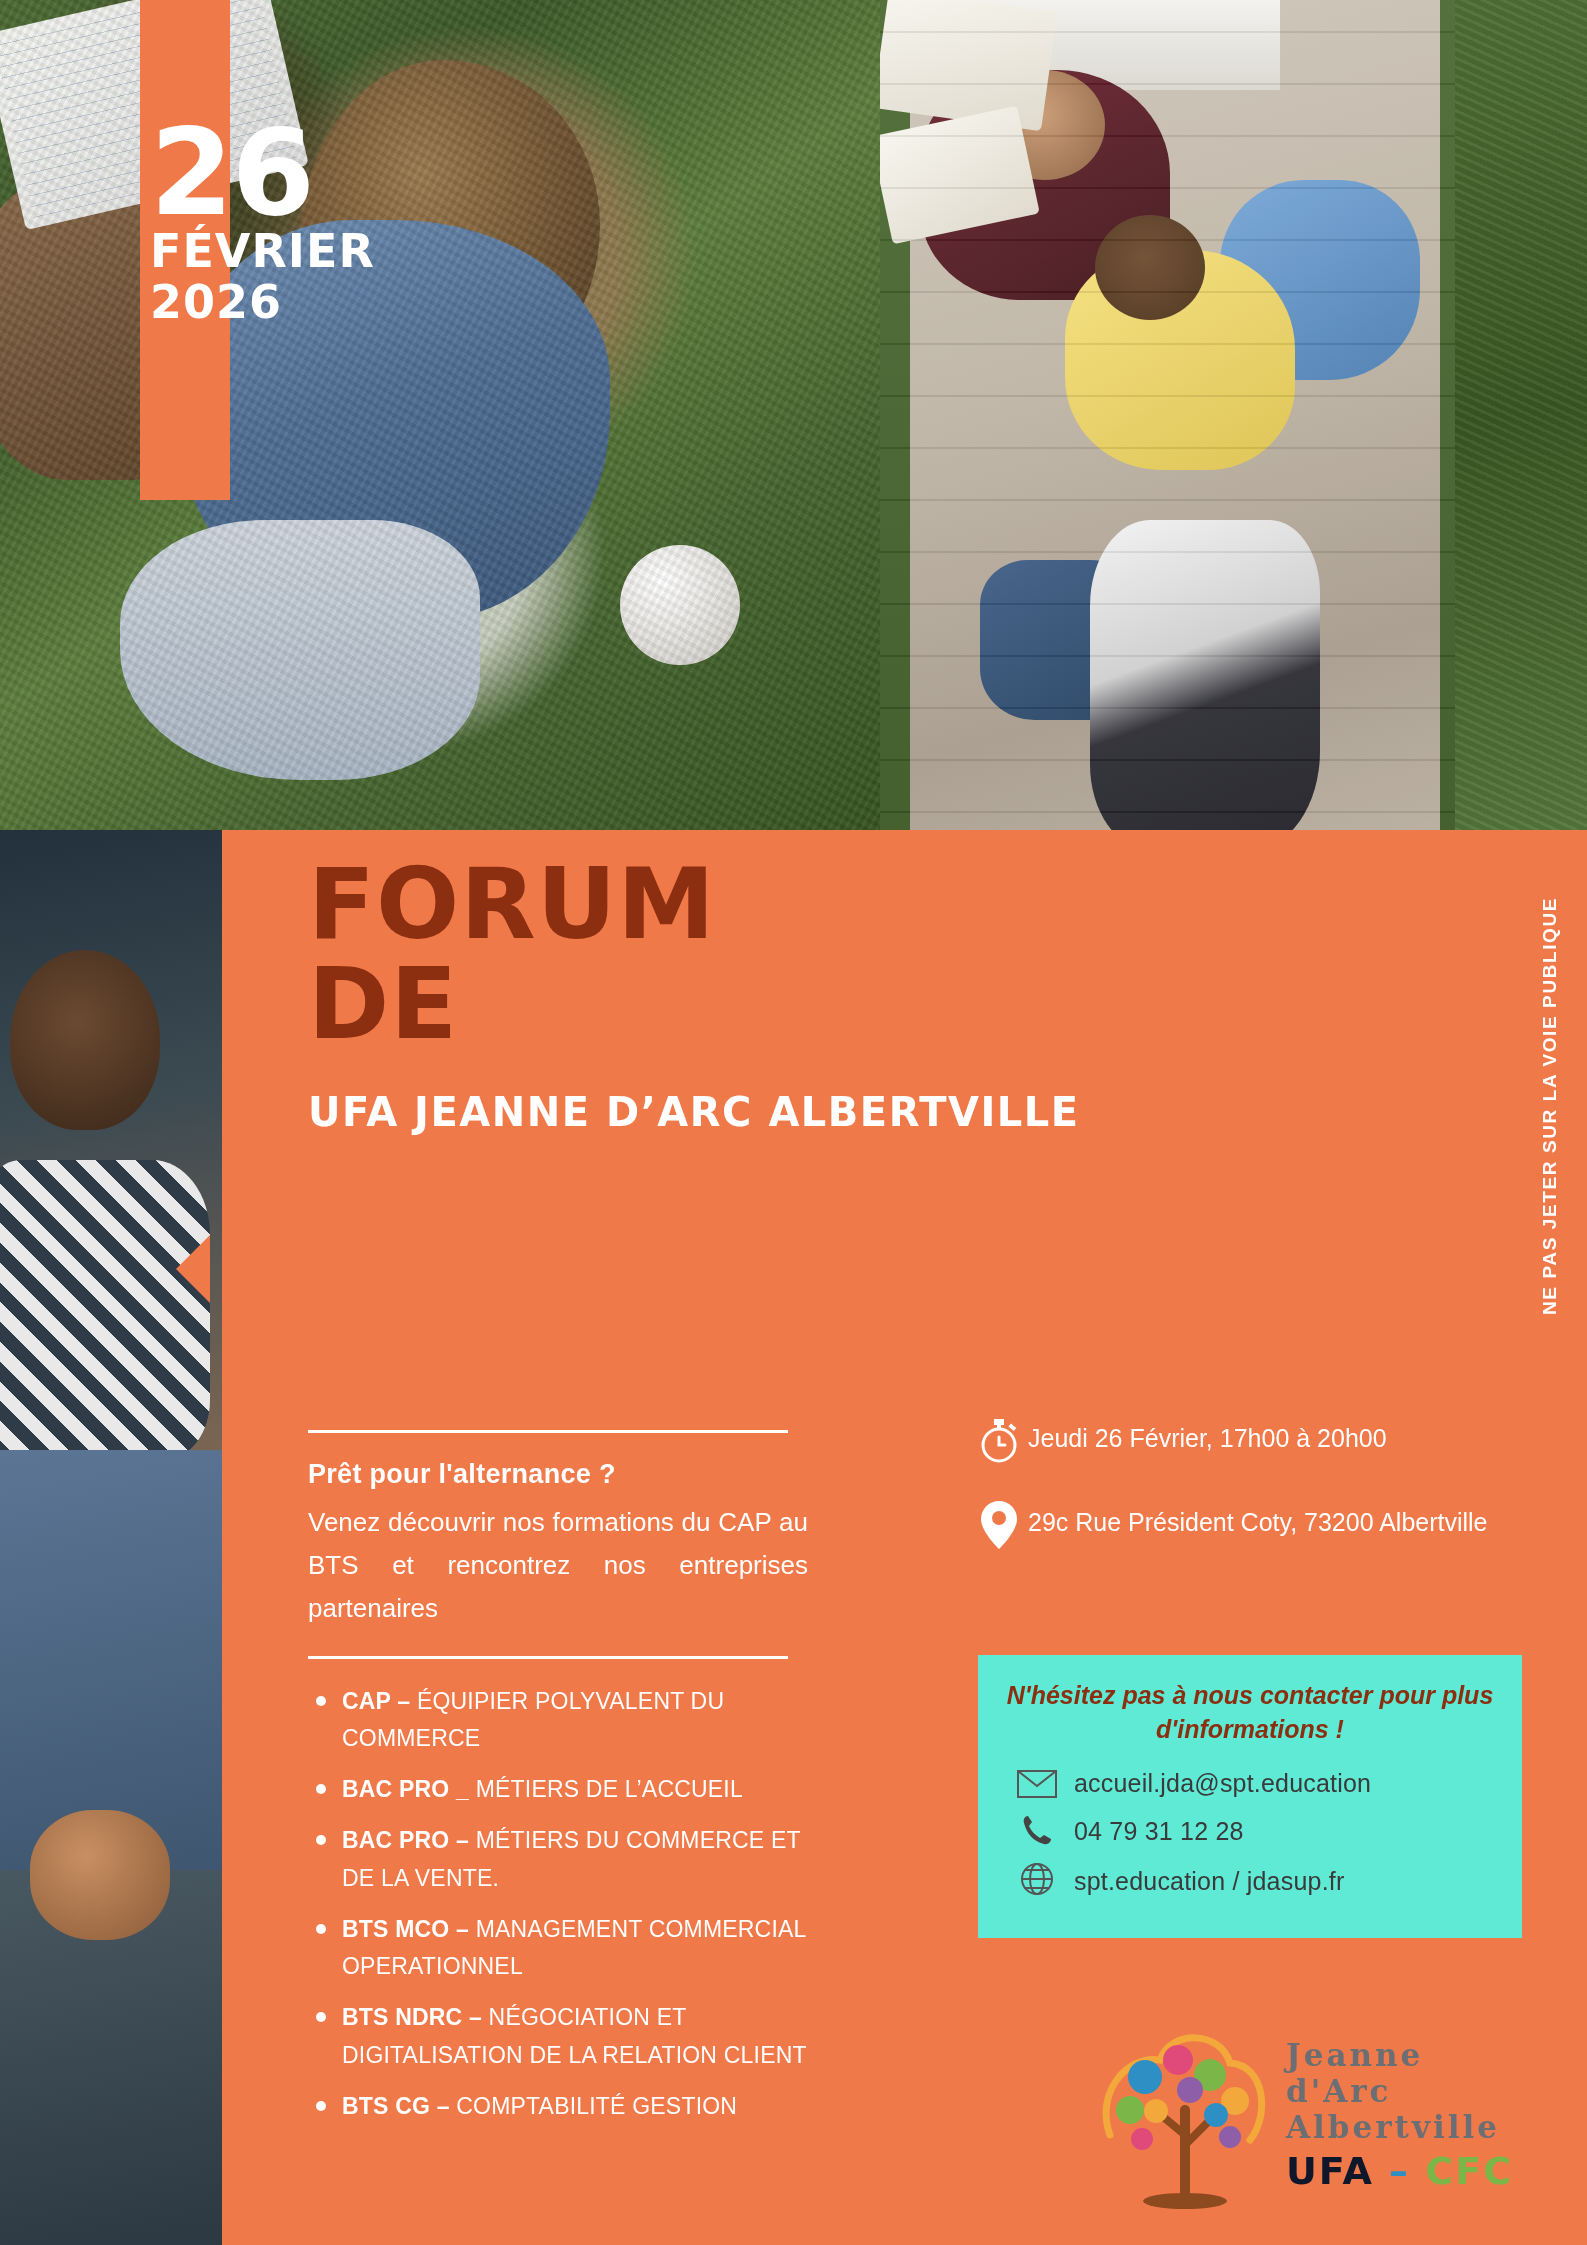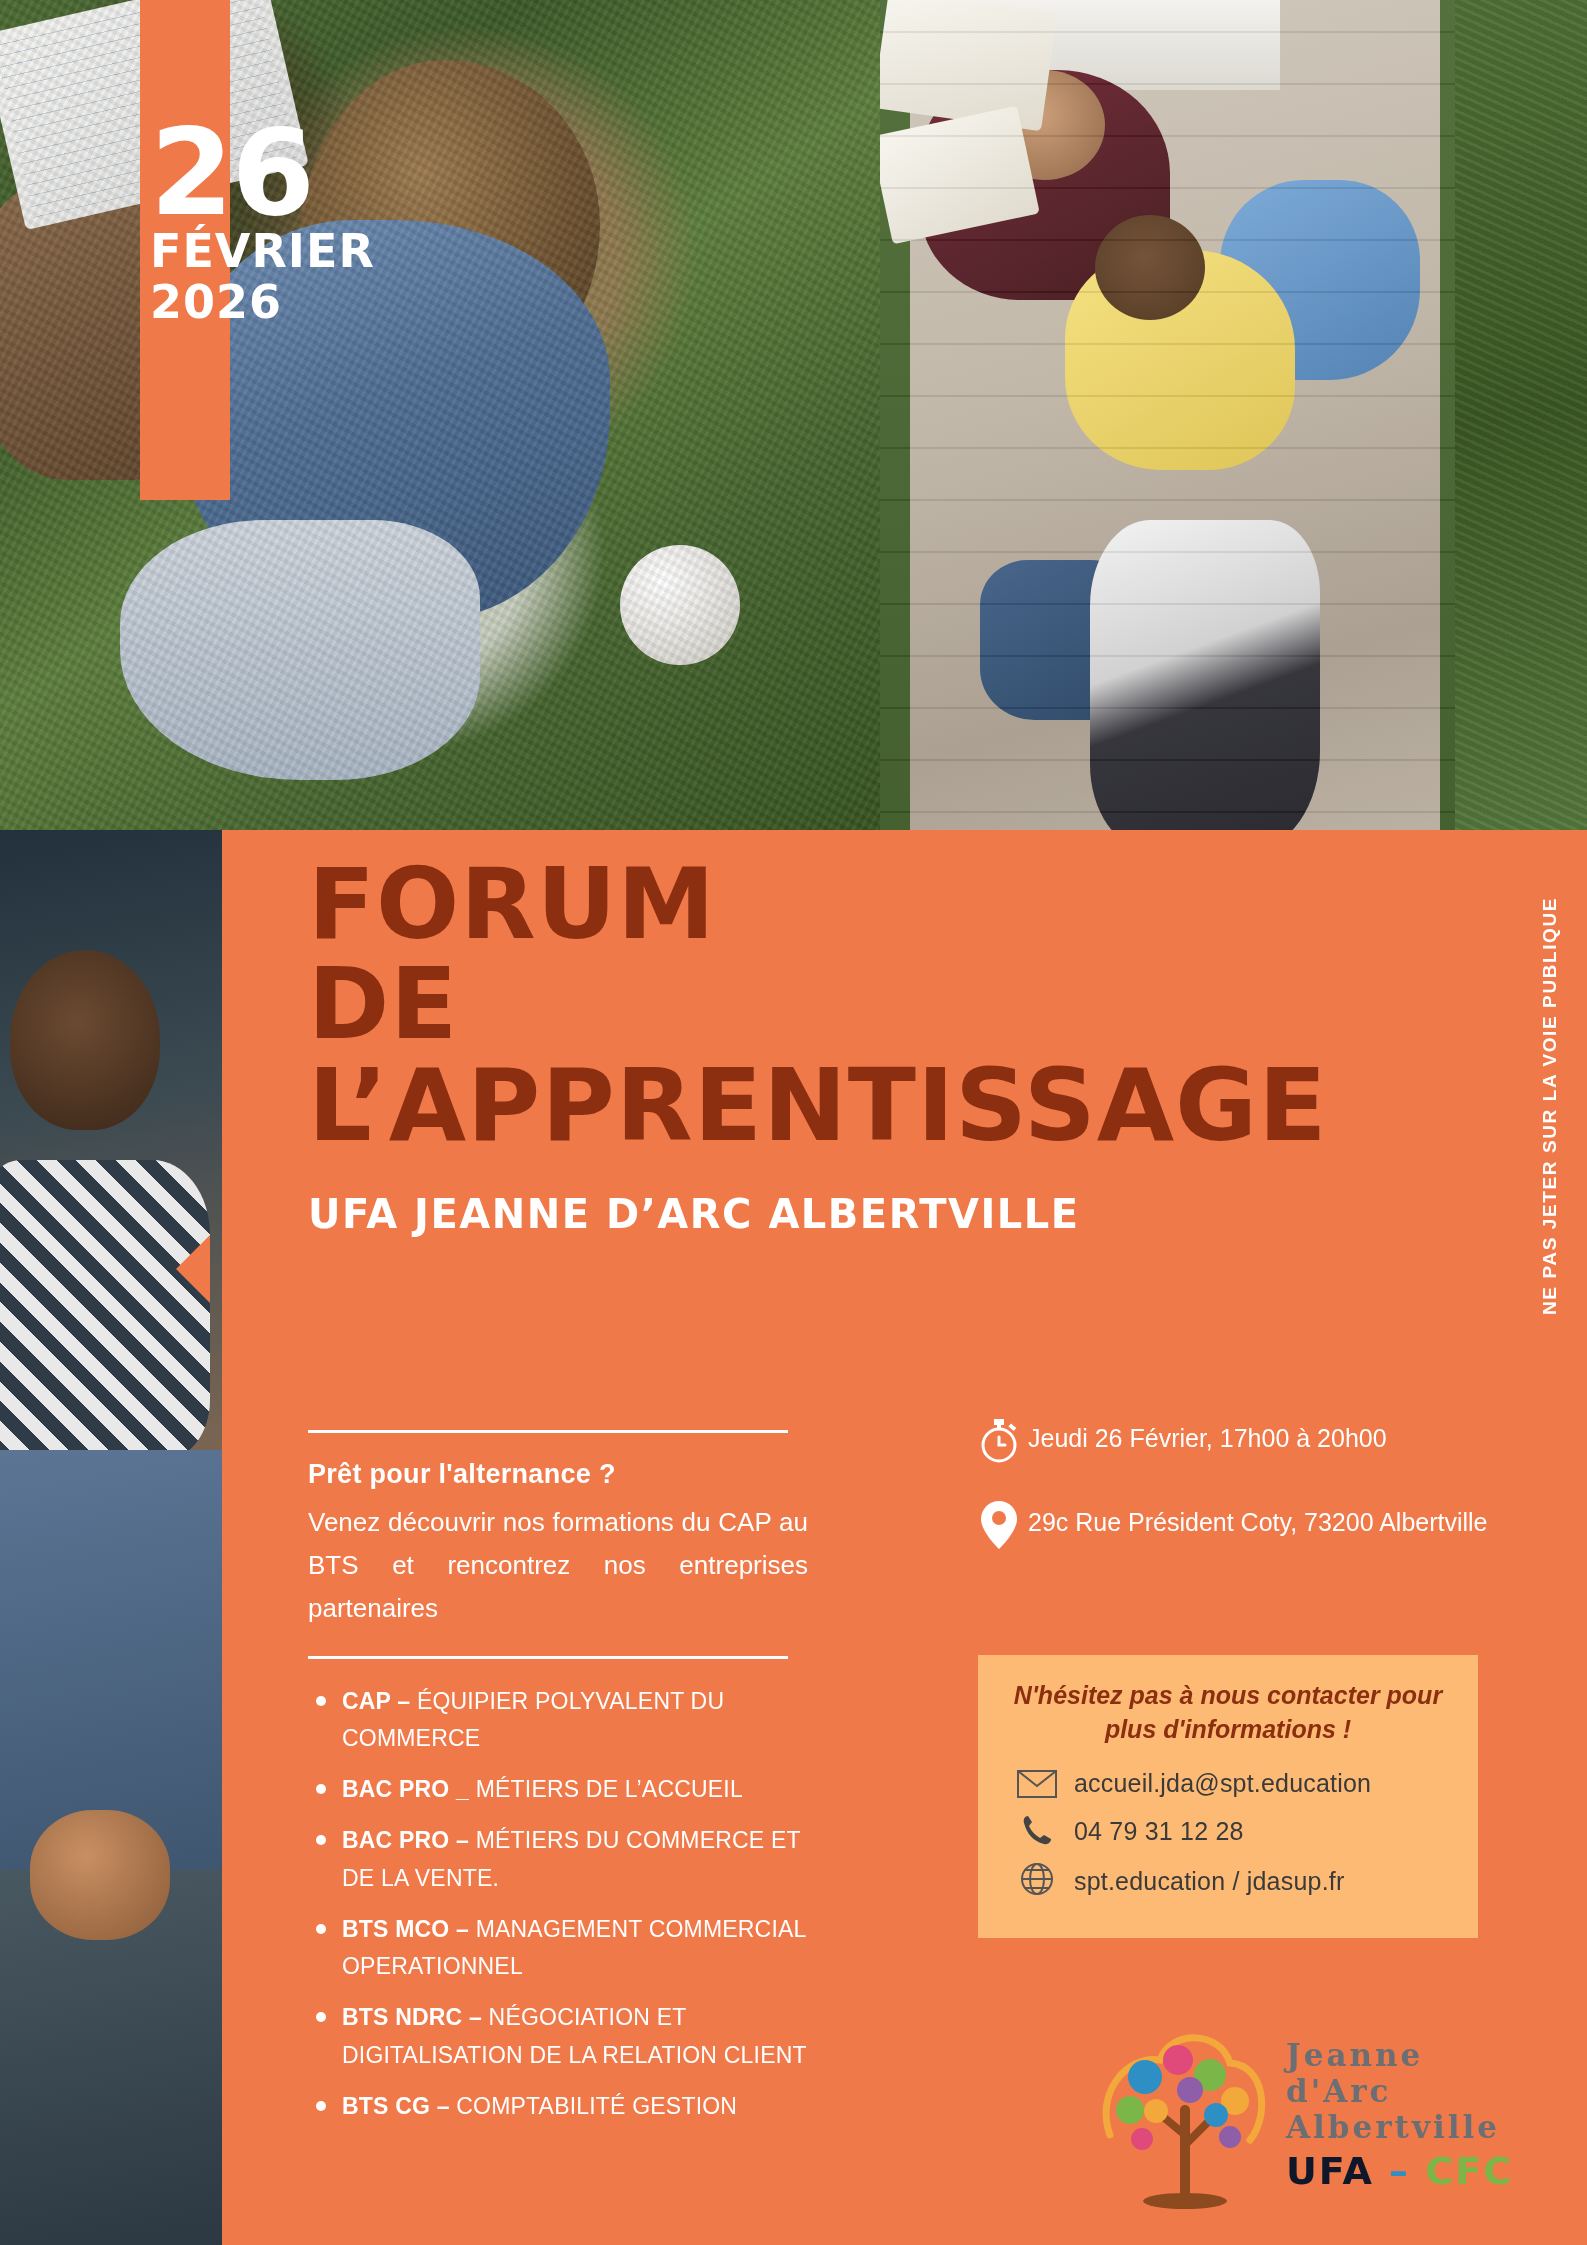--- a/index.html
+++ b/index.html
@@ -254,22 +254,22 @@
     line-height: 1.42;
     padding-top: 6px;
   }
   .info-text.underlined {
     text-underline-offset: 5px;
   }
 
   .contact-card {
     position: absolute;
     left: 978px; top: 1655px;
-    width: 500px;
-    background: #fdba74;
+    width: 544px;
+    background: #5eead4;
     padding: 24px 22px 26px 22px;
   }
   .contact-title {
     color: #8C2F10;
     font-weight: 700;
     font-style: italic;
     font-size: 25px;
     text-align: center;
     line-height: 1.35;
     margin-bottom: 22px;
@@ -363,21 +363,20 @@
     <div class="date-day">26</div>
     <div class="date-month">FÉVRIER</div>
     <div class="date-year">2026</div>
   </div>
 
   <div class="left-arrow"></div>
 
   <div class="title-block">
     <div class="title-line">FORUM</div>
     <div class="title-line">DE</div>
-    <div class="title-line big">L’APPRENTISSAGE</div>
     <div class="subtitle">UFA JEANNE D’ARC ALBERTVILLE</div>
   </div>
 
   <div class="side-note">NE PAS JETER SUR LA VOIE PUBLIQUE</div>
 
   <div class="left-col">
     <div class="rule"></div>
     <div class="lead">Prêt pour l'alternance ?</div>
     <div class="lead-body">Venez découvrir nos formations du CAP au BTS et rencontrez nos entreprises partenaires</div>
     <div class="rule second"></div>

